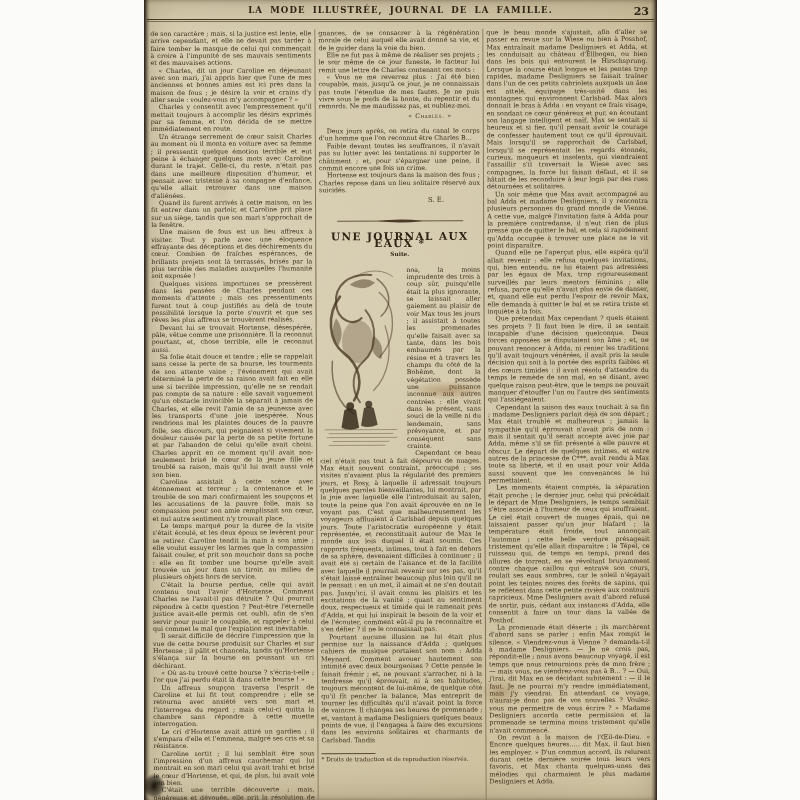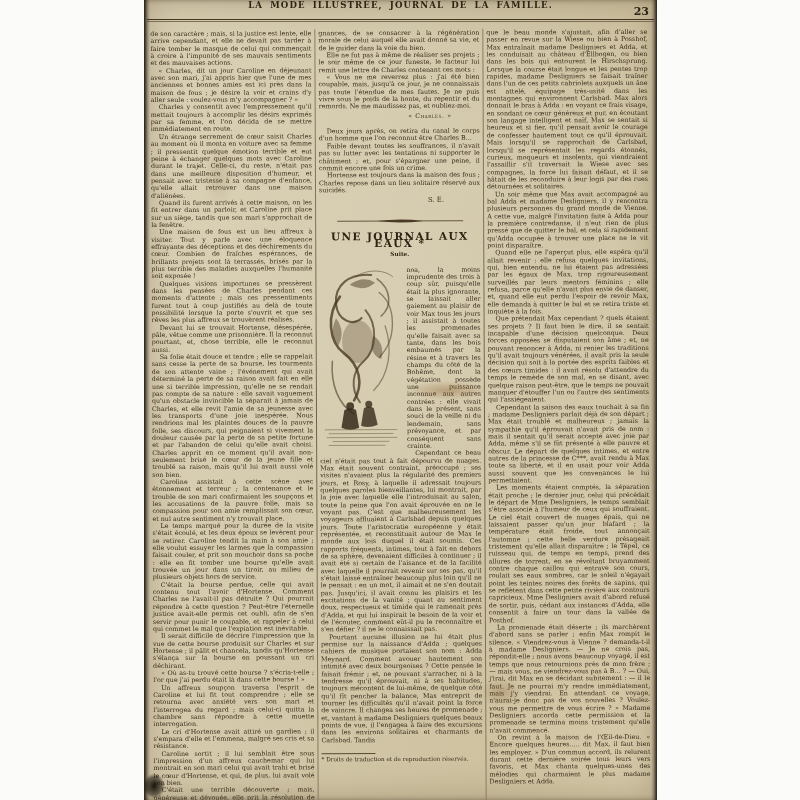--- a/index.html
+++ b/index.html
@@ -14,21 +14,21 @@
       linear-gradient(100deg, #d9cfb2 0%, #d2c7a8 40%, #cec2a1 72%, #d6caaa 100%);
     box-shadow: inset 0 0 36px rgba(92,72,40,0.35), inset 0 0 5px rgba(40,30,15,0.45);
     color: #33281a;
   }
   .edge { position: absolute; top: 0; height: 100%; width: 6px; z-index: 6; pointer-events: none; }
   .edge.left  { left: 0;  background: linear-gradient(90deg,  rgba(22,16,9,0.9), rgba(22,16,9,0.25) 60%, rgba(0,0,0,0)); }
   .edge.right { right: 0; background: linear-gradient(270deg, rgba(22,16,9,0.85), rgba(22,16,9,0.2) 60%, rgba(0,0,0,0)); }
   .corner-blob { position: absolute; left: -4px; bottom: -2px; width: 28px; height: 32px; z-index: 7;
     background: radial-gradient(closest-side, rgba(16,12,6,0.95), rgba(16,12,6,0.5) 55%, rgba(0,0,0,0) 78%); }
 
-  .masthead-row { position: relative; height: 17px; }
+  .masthead-row { position: relative; padding-top: 5px; height: 17px; }
   .masthead { text-align: center; font-size: 8.6px; font-weight: bold; letter-spacing: 1.1px; word-spacing: 3px; color: #2e2414; }
   .page-number { position: absolute; right: 8px; top: 5px; font-size: 11px; font-weight: bold; color: #2e2414; }
   .rule-double { margin: 2px 3px 0 3px; height: 3px; border-top: 1px solid #43361f; border-bottom: 1px solid #7d6f53; }
 
   .columns { display: flex; padding: 7px 6px 0 8px; transform: rotate(-0.25deg); }
   .col { width: 161px; flex: 0 0 161px; font-size: 6.35px; line-height: 7.35px; text-align: justify; color: #362a19; }
   .vrule { flex: 0 0 1px; margin: 0 3px; min-height: 736px; background: linear-gradient(#8d7e60, #6f6147 50%, #8d7e60); }
 
   .para { margin: 0; text-indent: 8px; }
   .para.noindent { text-indent: 0; }

